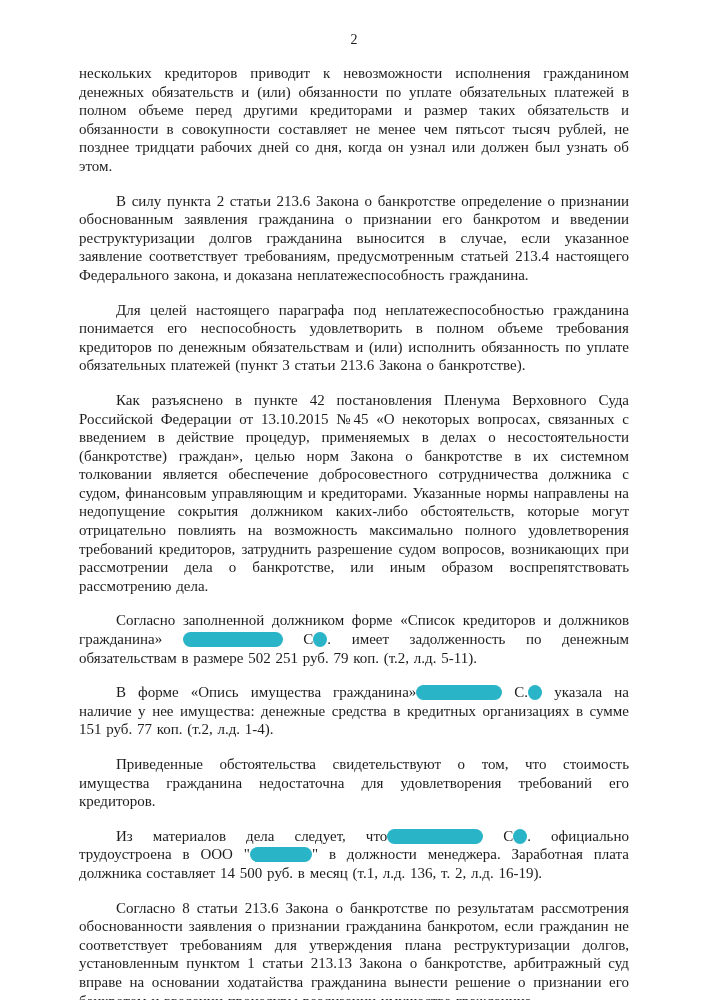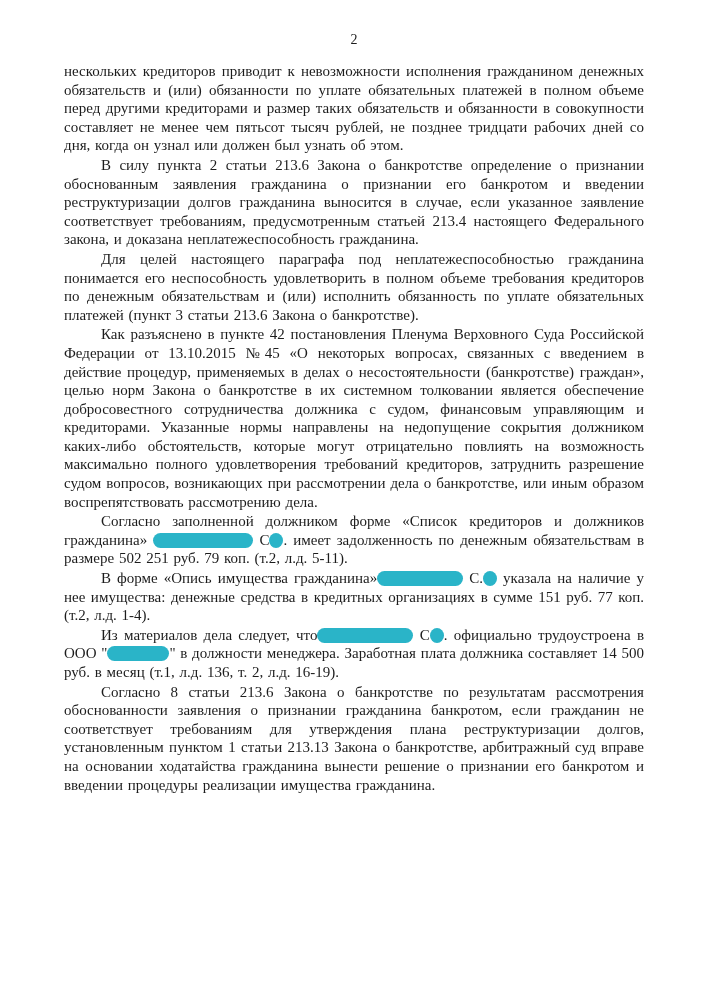--- a/index.html
+++ b/index.html
@@ -20,21 +20,21 @@
     height: 1000px;
     padding: 32px 62px 20px 63px;
   }
   .page-number {
     text-align: center;
     font-size: 14px;
     line-height: 16px;
     margin-bottom: 14px;
   }
   .doc-body p.para {
-    margin: 1px;
+    margin: 16px;
     text-align: justify;
     text-indent: 37px;
     font-size: 15px;
     line-height: 18.6px;
     word-spacing: 1px;
   }
   .doc-body p.para.no-indent {
     text-indent: 0;
   }
   .redaction {
@@ -53,16 +53,17 @@
 
 <div class="page">
   <div class="page-number">2</div>
   <main class="doc-body">
       <p class="para no-indent"><span>нескольких кредиторов приводит к невозможности исполнения гражданином денежных обязательств и (или) обязанности по уплате обязательных платежей в полном объеме перед другими кредиторами и размер таких обязательств и обязанности в совокупности составляет не менее чем пятьсот тысяч рублей, не позднее тридцати рабочих дней со дня, когда он узнал или должен был узнать об этом.</span></p>
       <p class="para"><span>В силу пункта 2 статьи 213.6 Закона о банкротстве определение о признании обоснованным заявления гражданина о признании его банкротом и введении реструктуризации долгов гражданина выносится в случае, если указанное заявление соответствует требованиям, предусмотренным статьей 213.4 настоящего Федерального закона, и доказана неплатежеспособность гражданина.</span></p>
       <p class="para"><span>Для целей настоящего параграфа под неплатежеспособностью гражданина понимается его неспособность удовлетворить в полном объеме требования кредиторов по денежным обязательствам и (или) исполнить обязанность по уплате обязательных платежей (пункт 3 статьи 213.6 Закона о банкротстве).</span></p>
       <p class="para"><span>Как разъяснено в пункте 42 постановления Пленума Верховного Суда Российской Федерации от 13.10.2015 №45 «О некоторых вопросах, связанных с введением в действие процедур, применяемых в делах о несостоятельности (банкротстве) граждан», целью норм Закона о банкротстве в их системном толковании является обеспечение добросовестного сотрудничества должника с судом, финансовым управляющим и кредиторами. Указанные нормы направлены на недопущение сокрытия должником каких-либо обстоятельств, которые могут отрицательно повлиять на возможность максимально полного удовлетворения требований кредиторов, затруднить разрешение судом вопросов, возникающих при рассмотрении дела о банкротстве, или иным образом воспрепятствовать рассмотрению дела.</span></p>
       <p class="para"><span>Согласно заполненной должником форме «Список кредиторов и должников гражданина» </span><span class="redaction pill" style="width: 100px; background: rgb(42, 180, 200);"></span><span> С</span><span class="redaction circle" style="width: 14px; background: rgb(42, 180, 200);"></span><span>. имеет задолженность по денежным обязательствам в размере 502 251 руб. 79 коп. (т.2, л.д. 5-11).</span></p>
       <p class="para"><span>В форме «Опись имущества гражданина»</span><span class="redaction pill" style="width: 86px; background: rgb(42, 180, 200);"></span><span> С.</span><span class="redaction circle" style="width: 14px; background: rgb(42, 180, 200);"></span><span> указала на наличие у нее имущества: денежные средства в кредитных организациях в сумме 151 руб. 77 коп. (т.2, л.д. 1-4).</span></p>
+      <p class="para"><span>Приведенные обстоятельства свидетельствуют о том, что стоимость имущества гражданина недостаточна для удовлетворения требований его кредиторов.</span></p>
       <p class="para"><span>Из материалов дела следует, что</span><span class="redaction pill" style="width: 96px; background: rgb(42, 180, 200);"></span><span> С</span><span class="redaction circle" style="width: 14px; background: rgb(42, 180, 200);"></span><span>. официально трудоустроена в ООО "</span><span class="redaction pill" style="width: 62px; background: rgb(42, 180, 200);"></span><span>" в должности менеджера. Заработная плата должника составляет 14 500 руб. в месяц (т.1, л.д. 136, т. 2, л.д. 16-19).</span></p>
       <p class="para"><span>Согласно 8 статьи 213.6 Закона о банкротстве по результатам рассмотрения обоснованности заявления о признании гражданина банкротом, если гражданин не соответствует требованиям для утверждения плана реструктуризации долгов, установленным пунктом 1 статьи 213.13 Закона о банкротстве, арбитражный суд вправе на основании ходатайства гражданина вынести решение о признании его банкротом и введении процедуры реализации имущества гражданина.</span></p>
     </main>
 </div>
 
 </body></html>

